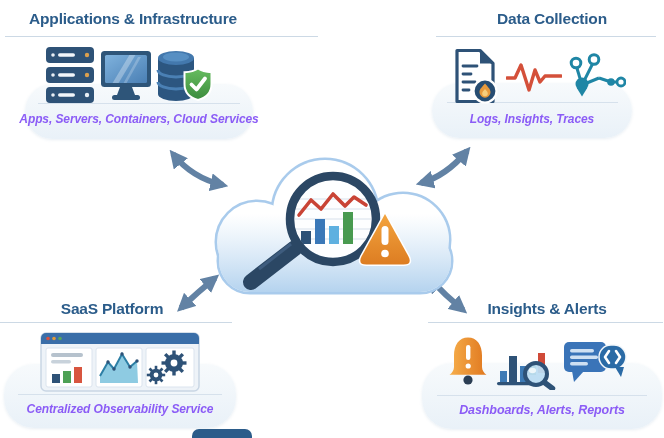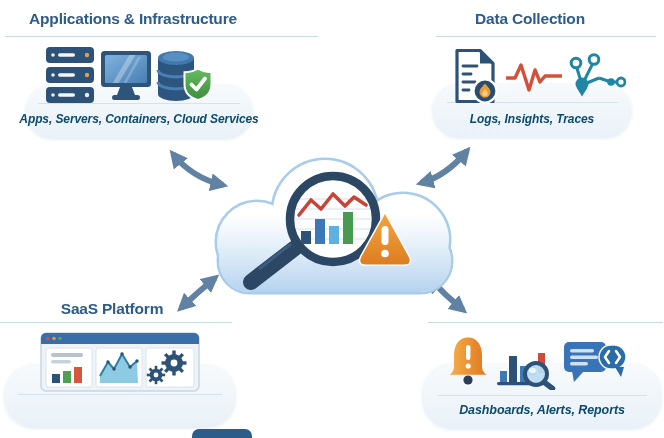--- a/index.html
+++ b/index.html
@@ -14,21 +14,21 @@
   }
   .divider{position:absolute;height:1px;background:#ccd9e5;z-index:2;}
   .pill{
     position:absolute;border-radius:30px;z-index:2;
     background:linear-gradient(180deg,#f7fafc,#e9f1f8);
     box-shadow:0 1px 3px rgba(130,160,190,.18);
   }
   .pill-line{position:absolute;height:1px;background:#d6e1ec;z-index:3;}
   .caption{
     position:absolute;transform:translateX(-50%);white-space:nowrap;z-index:4;
-    font-style:italic;font-weight:600;font-size:12px;color:#0c4a6e;letter-spacing:-0.1px;
+    font-style:italic;font-weight:600;font-size:12px;color:#8b5cf6;letter-spacing:-0.1px;
   }
   .icon{position:absolute;z-index:5;}
   .cloud-wrap{position:absolute;left:193px;top:142px;z-index:6;}
   .cropped{position:absolute;left:192px;top:429px;width:60px;height:9px;
     border-radius:7px 7px 0 0;background:#2b5c8a;z-index:2;}
 </style>
 </head>
 <body>
 
 <div class="canvas">
@@ -102,21 +102,21 @@
     <defs>
       <linearGradient id="shg" x1="0" y1="0" x2="0" y2="1">
         <stop offset="0" stop-color="#67bd60"></stop>
           <stop offset="1" stop-color="#3c8c3e"></stop>
       </linearGradient>
     </defs>
     <path d="M15,1.5 C18.5,4 23,5 28.5,5.2 V17 C28.5,25.5 23,30.8 15,33 C7,30.8 1.5,25.5 1.5,17 V5.2 C7,5 11.5,4 15,1.5 Z" fill="url(#shg)" stroke="#ffffff" stroke-width="2"></path>
     <path d="M8.5,17.5 L13.5,22.5 L22,11.5" fill="none" stroke="#ffffff" stroke-width="3.8" stroke-linecap="round" stroke-linejoin="round"></path>
   </svg>
 
-  <div class="title" style="left:530px;top:10px">Data Collection</div>
+  <div class="title" style="left:552px;top:10px">Data Collection</div>
   <div class="divider" style="left:436px;top:36px;width:220px"></div>
   <div class="pill" style="left:432px;top:83px;width:200px;height:55px"></div>
   <div class="pill-line" style="left:447px;top:102px;width:171px"></div>
   <div class="caption" style="left:532px;top:112px">Logs, Insights, Traces</div>
 
   <svg class="icon" style="left:452px;top:48px" width="46" height="56" viewBox="0 0 46 56">
     <path d="M5,2.5 H28 L41,15.5 V53.5 H5 Z" fill="#ffffff" stroke="#2e5277" stroke-width="3.2" stroke-linejoin="round"></path>
     <path d="M28,2.5 L41,15.5 H28 Z" fill="#2e5277"></path>
     <g stroke="#2e5277" stroke-width="2.8" stroke-linecap="round">
       <line x1="11" y1="18" x2="25" y2="18"></line>
@@ -146,20 +146,21 @@
     <circle cx="16" cy="32" r="6.5" fill="#1f86a5"></circle>
     <path d="M10.5,35.5 H21.5 L16,44.5 Z" fill="#1f86a5"></path>
     <circle cx="45" cy="30" r="3.8" fill="#1f86a5"></circle>
     <circle cx="55" cy="30" r="4" fill="#ffffff" stroke="#1f86a5" stroke-width="2.8"></circle>
   </svg>
 
   <div class="title" style="left:112px;top:300px">SaaS Platform</div>
   <div class="divider" style="left:0px;top:322px;width:232px"></div>
   <div class="pill" style="left:4px;top:364px;width:232px;height:64px"></div>
   <div class="pill-line" style="left:18px;top:394px;width:204px"></div>
+  <div class="caption" style="left:120px;top:402px">Centralized Observability Service</div>
 
   <svg class="icon" style="left:40px;top:332px" width="160" height="60" viewBox="0 0 160 60">
     <defs>
       <clipPath id="winclip">
           <rect x="1" y="1" width="158" height="58" rx="5"></rect>
         </clipPath>
     </defs>
     <rect x="1" y="1" width="158" height="58" rx="5" fill="#eef3f8" stroke="#c9d6e4" stroke-width="1.5"></rect>
     <rect x="1" y="1" width="158" height="11" fill="#3a6ea8" clip-path="url(#winclip)"></rect>
     <circle cx="8" cy="6.5" r="1.8" fill="#d84f3f"></circle>
@@ -205,20 +206,21 @@
         <rect x="114.7" y="33.8" width="2.6" height="5" transform="rotate(180 116 43)"></rect>
         <rect x="114.7" y="33.8" width="2.6" height="5" transform="rotate(225 116 43)"></rect>
         <rect x="114.7" y="33.8" width="2.6" height="5" transform="rotate(270 116 43)"></rect>
         <rect x="114.7" y="33.8" width="2.6" height="5" transform="rotate(315 116 43)"></rect>
         <circle cx="116" cy="43" r="6.3"></circle>
       </g>
       <circle cx="116" cy="43" r="2.4" fill="#ffffff"></circle>
     </g>
   </svg>
 
+  <div class="title" style="left:547px;top:300px">Insights &amp; Alerts</div>
   <div class="divider" style="left:428px;top:322px;width:235px"></div>
   <div class="pill" style="left:422px;top:363px;width:240px;height:66px"></div>
   <div class="pill-line" style="left:437px;top:395px;width:210px"></div>
   <div class="caption" style="left:542px;top:403px;font-size:12.5px">Dashboards, Alerts, Reports</div>
 
   <svg class="icon" style="left:447px;top:334px" width="42" height="52" viewBox="0 0 42 52">
     <defs>
       <linearGradient id="bg1" x1="0" y1="0" x2="1" y2="0">
         <stop offset="0" stop-color="#f6ae4b"></stop>
           <stop offset="1" stop-color="#e0781f"></stop>

